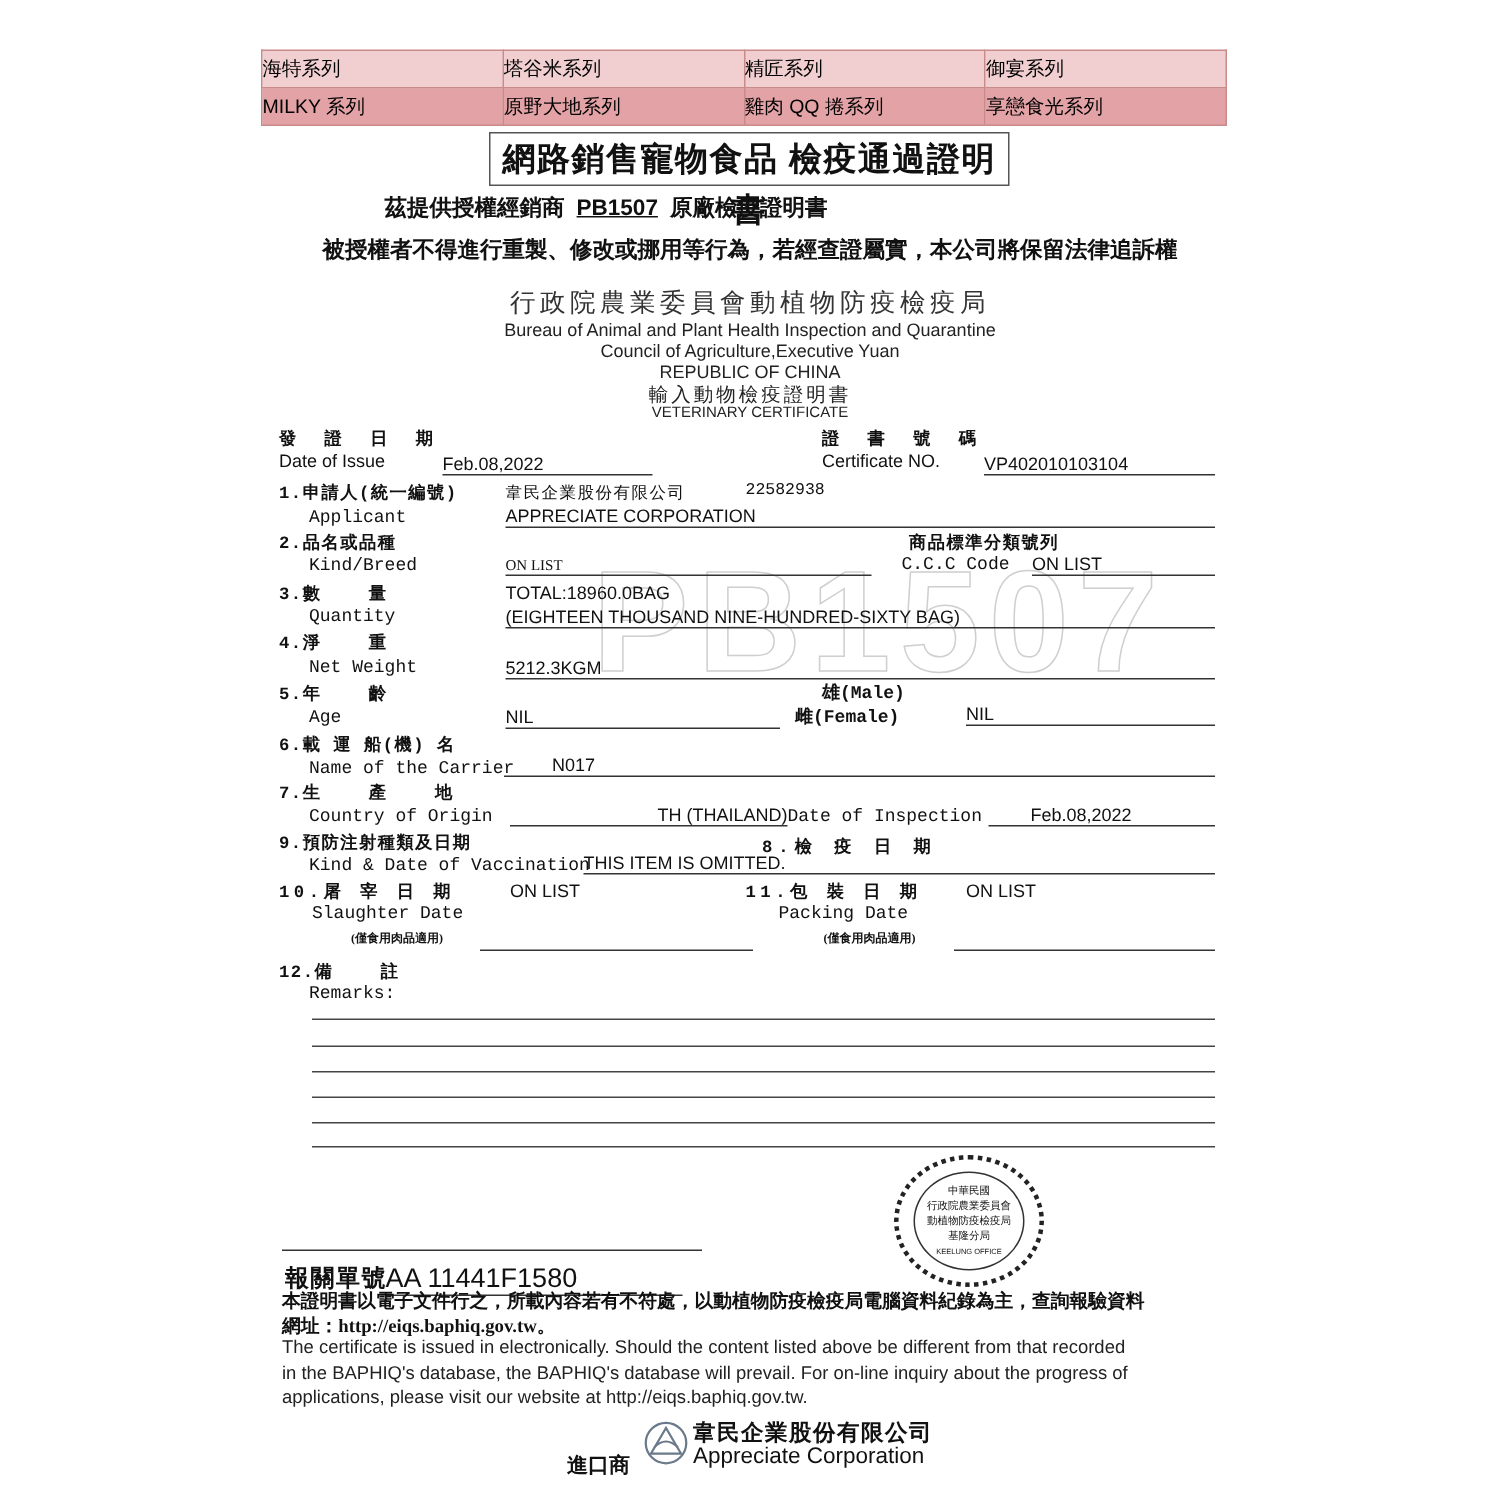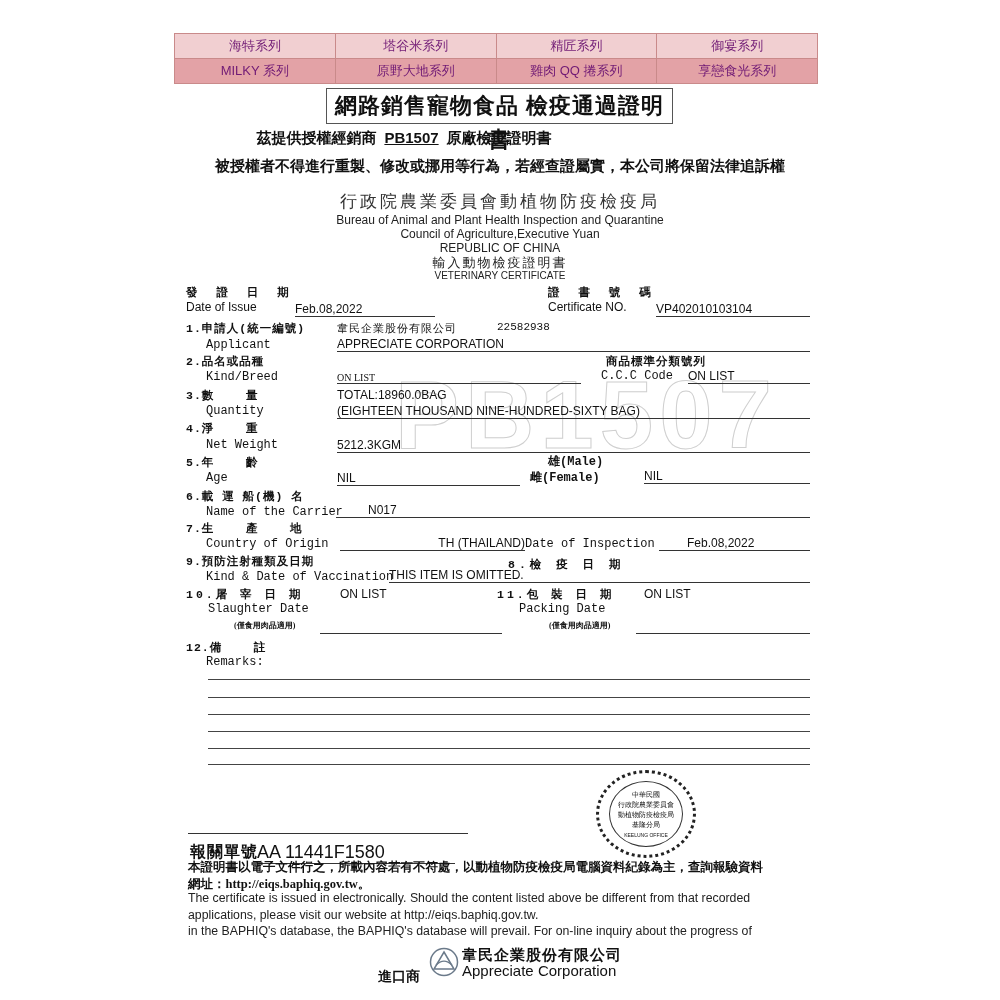--- a/index.html
+++ b/index.html
@@ -3,21 +3,21 @@
 <meta charset="utf-8">
 <style>
   html, body { margin:0; padding:0; background:#ffffff; }
   body { width:1000px; height:1000px; position:relative; overflow:hidden; color:#111; font-family:"Liberation Sans", sans-serif; }
   .abs { position:absolute; }
   .serif { font-family:"Liberation Serif", "DejaVu Serif", serif; }
   .mono { font-family:"Liberation Mono", "DejaVu Sans Mono", monospace; }
 
   
   .series { left:174px; top:33px; width:644px; border-collapse:collapse; font-size:13px; }
-  .series td { border:1px solid #c98a8a; text-align:center; height:24px; padding:0; width:25%; color:#701a75; }
+  .series td { border:1px solid #c98a8a; text-align:left; height:24px; padding:0; width:25%; color:#000000; }
   .series tr.r1 td { background:#f1cfd1; }
   .series tr.r2 td { background:#e3a2a6; }
 
   .title-box { left:326px; top:88px; width:345px; height:34px; border:1.5px solid #555; text-align:center; font-size:22px; font-weight:bold; line-height:34px; letter-spacing:1px; }
   .subtitle { left:0; width:808px; top:129px; text-align:center; font-size:15px; font-weight:bold; }
   .subtitle .code { text-decoration:underline; margin:0 8px; }
   .notice { left:0; width:1000px; top:157px; text-align:center; font-size:15px; font-weight:bold; }
 
   .agency-zh { left:0; width:1000px; top:190px; text-align:center; font-size:17px; letter-spacing:3px; color:#333; }
   .agency-en { left:0; width:1000px; text-align:center; font-size:12px; color:#222; line-height:14px; }
@@ -158,22 +158,22 @@
 <div class="abs" style="left:188px; top:833px; width:280px; border-top:1.5px solid #333;"></div>
 <div class="abs lbl-zh serif" style="left:190px; top:842px; font-size:16px;">報關單號</div>
 <div class="abs val uline" style="left:257px; top:842px; width:198px; font-size:18px;">AA  11441F1580</div>
 
 <div class="abs footer-zh serif">
   <div>本證明書以電子文件行之，所載內容若有不符處，以動植物防疫檢疫局電腦資料紀錄為主，查詢報驗資料</div>
 </div>
 <div class="abs serif" style="left:188px; top:876px; font-size:12.5px; font-weight:bold;">網址：http://eiqs.baphiq.gov.tw。</div>
 <div class="abs footer-en">
   <div>The certificate is issued in electronically. Should the content listed above be different from that recorded</div>
+  <div>in the BAPHIQ's database, the BAPHIQ's database will prevail. For on-line inquiry about the progress of</div>
   <div>applications, please visit our website at http://eiqs.baphiq.gov.tw.</div>
-  <div>in the BAPHIQ's database, the BAPHIQ's database will prevail. For on-line inquiry about the progress of</div>
 </div>
 
 <div class="abs importer">進口商</div>
 <div class="abs" style="left:429px; top:947px; width:30px; height:30px;">
   <svg width="30" height="30" viewBox="0 0 30 30">
     <circle cx="15" cy="15" r="13.5" fill="none" stroke="#6b7a8a" stroke-width="1.5"></circle>
     <path d="M15 5 L25 22 L5 22 Z" fill="none" stroke="#6b7a8a" stroke-width="1.5"></path>
     <path d="M7 18 Q15 10 23 18" fill="none" stroke="#6b7a8a" stroke-width="1.2"></path>
   </svg>
 </div>

